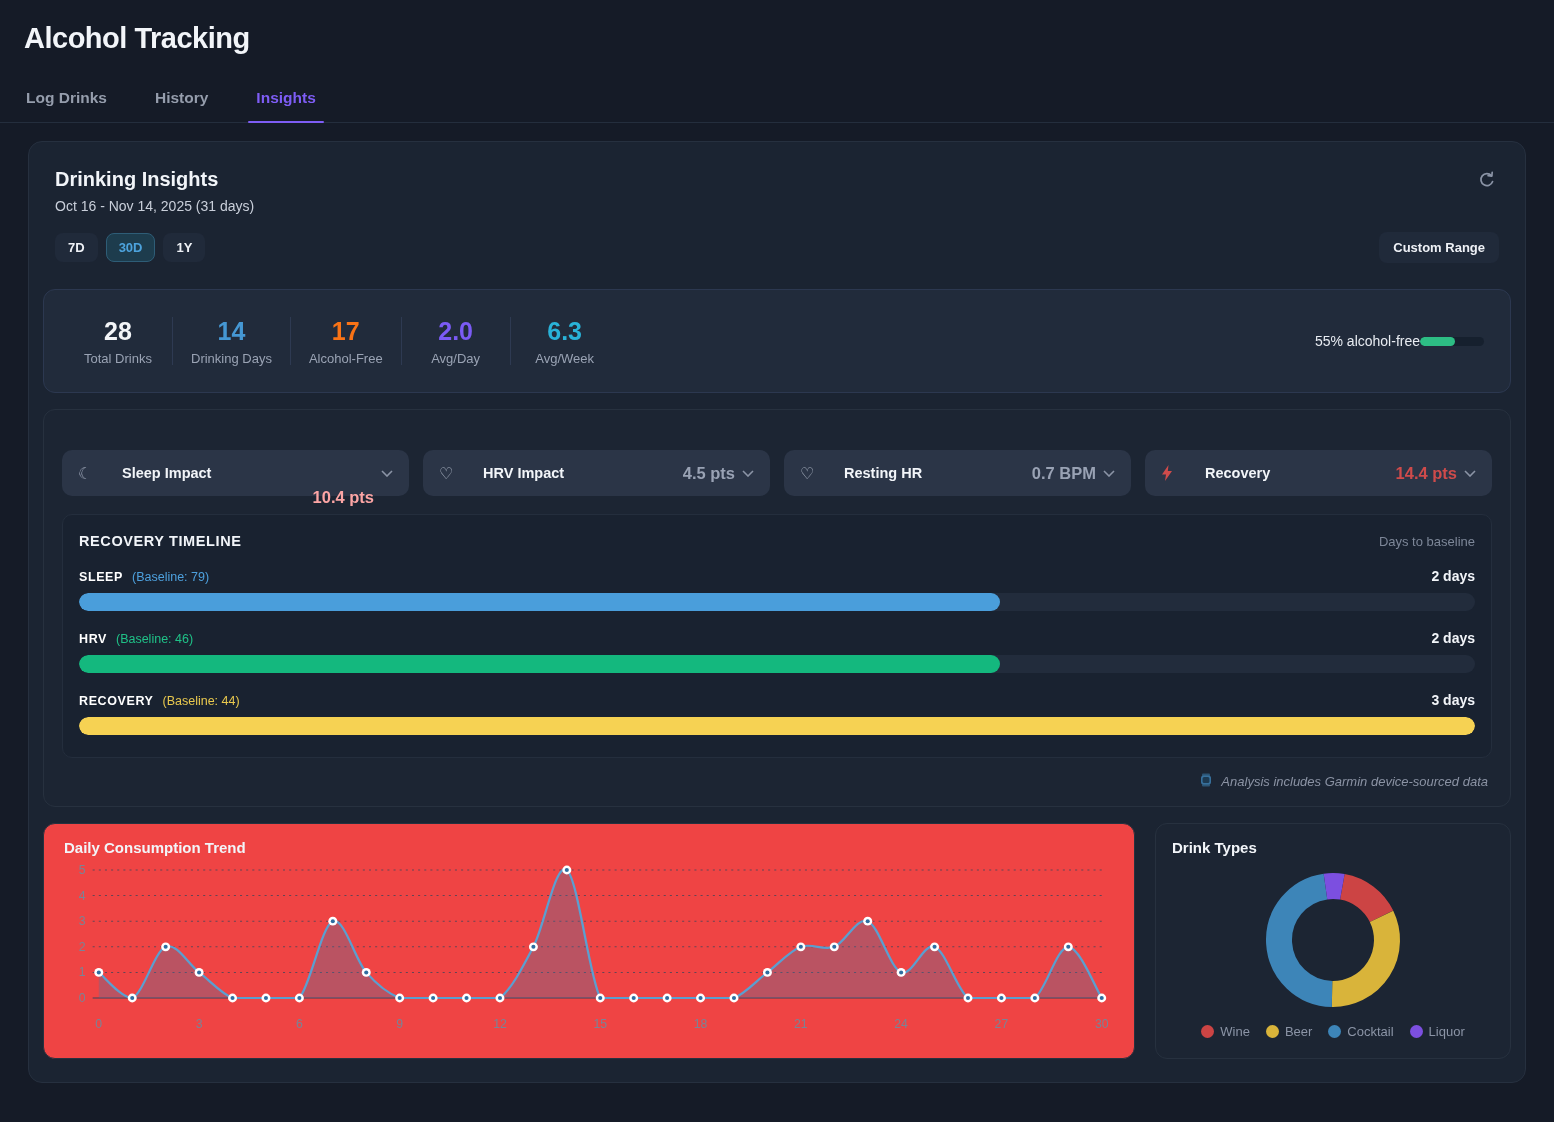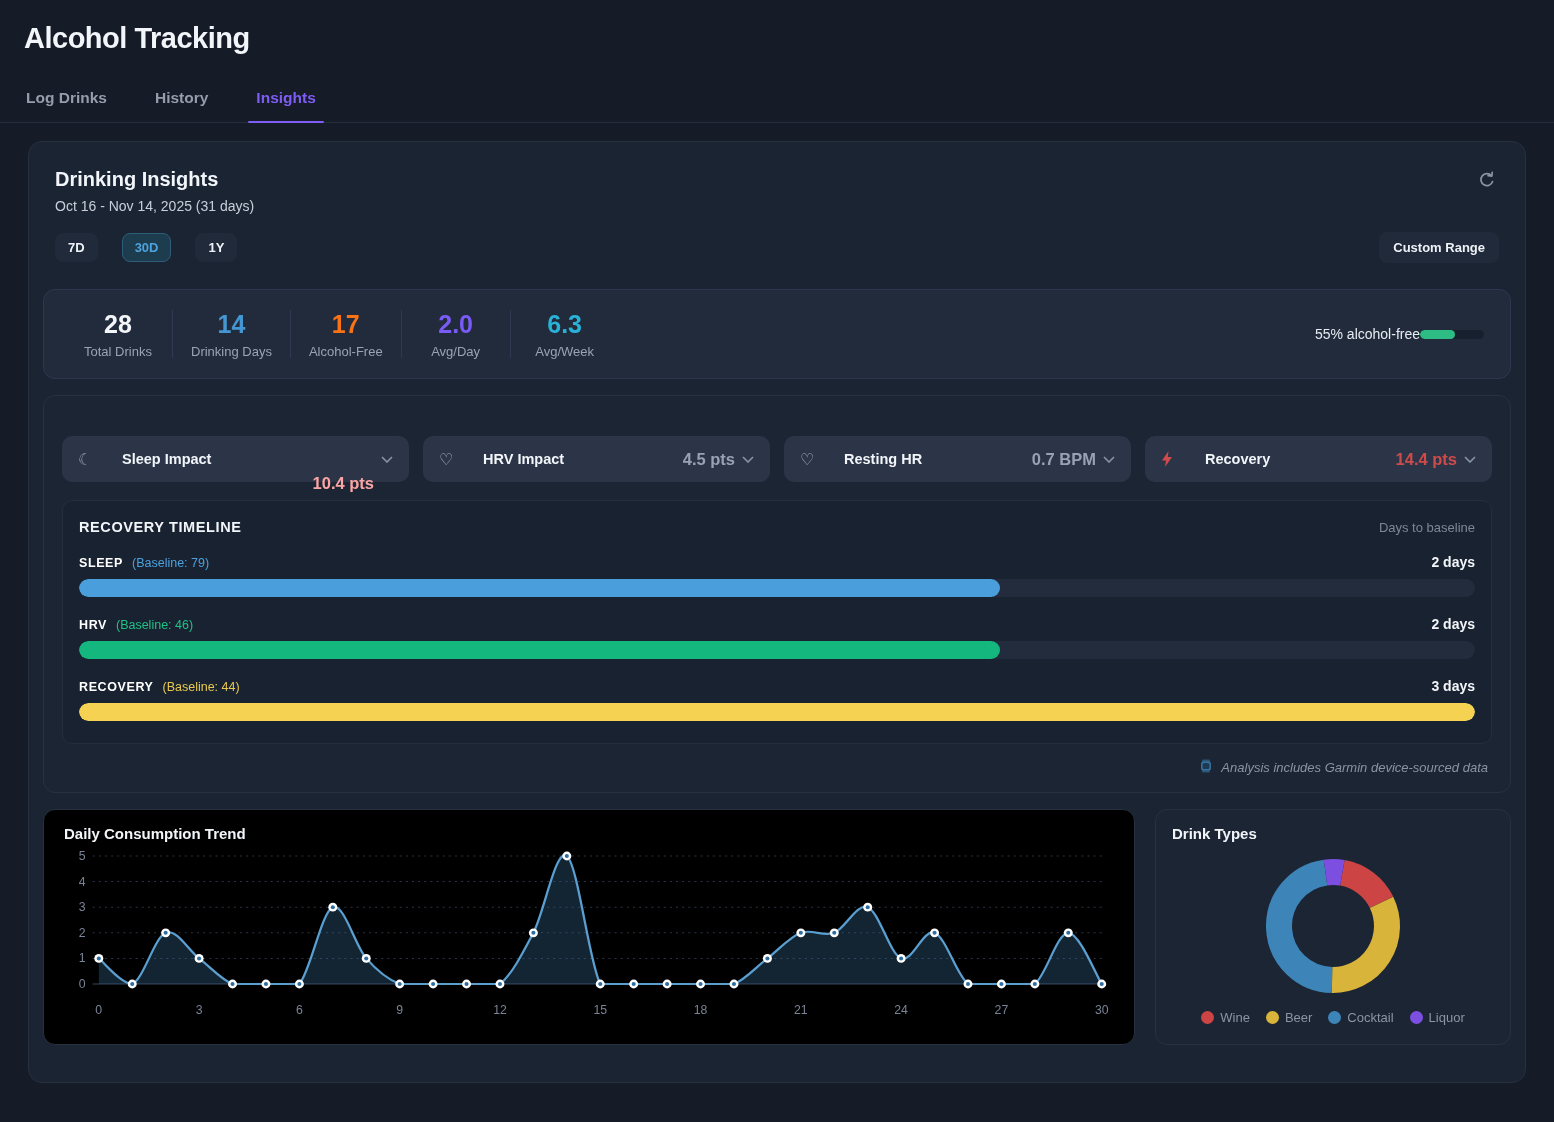--- a/index.html
+++ b/index.html
@@ -17,29 +17,29 @@
 
   .main-panel {
     margin:18px 28px 0; background:#1b2432; border:1px solid #26303f;
     border-radius:14px; padding:26px 14px 16px; height:942px;
   }
   .panel-head { display:flex; justify-content:space-between; align-items:flex-start; padding:0 12px; }
   .panel-title { font-size:20px; font-weight:700; }
   .panel-sub { font-size:14px; color:#c9cfda; margin-top:7px; }
   .icon-btn { background:none; border:none; cursor:pointer; padding:2px; }
   .ranges-row { display:flex; justify-content:space-between; align-items:center; margin:18px 0 0; padding:0 12px; }
-  .range-group { display:flex; gap:24px; }
+  .range-group { display:flex; gap:8px; }
   .range-btn { background:#202a3a; color:#eef1f6; border:1px solid transparent; border-radius:8px;
     padding:6px 12px; font-size:13px; font-weight:700; cursor:pointer; font-family:inherit; }
   .range-btn.active { background:#1d3c4d; color:#4da3dd; border-color:#2e5d77; }
   .custom-range-btn { background:#202a3a; color:#eef1f6; border:none; border-radius:8px;
     padding:8px 14px; font-size:13px; font-weight:700; cursor:pointer; font-family:inherit; }
 
   .stats-bar { display:flex; align-items:center; background:#212b3b; border:1px solid #2c3850;
-    border-radius:12px; margin-top:26px; height:90px; padding:0 26px;text-align:center; }
+    border-radius:12px; margin-top:26px; height:104px; padding:0 26px;text-align:center; }
   .stat { display:flex; flex-direction:column; align-items:center; gap:5px; min-width:96px; padding:0 12px; }
   .stat-value { font-size:25px; font-weight:700; }
   .stat-label { font-size:13px; color:#9aa3b4; }
   .stat-divider { width:1px; height:48px; background:#2e3a52; margin:0 6px; }
   .af-wrap { margin-left:auto; display:flex; align-items:center; }
   .af-label { font-size:14px; color:#e8ecf2; }
   .af-track { width:64px; height:9px; background:#16202e; border-radius:5px; overflow:hidden; }
   .af-fill { height:100%; border-radius:5px; }
 
   .wellness-card { margin-top:16px; background:#1c2533; border:1px solid #27313f; border-radius:12px; padding:20px 18px 16px; }
@@ -67,21 +67,21 @@
   .tl-metric { font-size:12.5px; font-weight:700; letter-spacing:0.6px; color:#ffffff; }
   .tl-baseline { font-size:12.5px; margin-left:9px; }
   .tl-days { margin-left:auto; font-size:14px; font-weight:700; }
   .tl-track { margin-top:9px; height:18px; background:#222c3c; border-radius:9px; overflow:hidden; }
   .tl-fill { height:100%; border-radius:9px; }
 
   .footnote { display:flex; justify-content:flex-end; align-items:center; gap:8px;
     margin-top:15px; font-size:13px; font-style:italic; color:#8b93a4; padding-right:4px; }
 
   .bottom-row { display:flex; gap:20px; margin-top:16px; height:236px; }
-  .trend-card { flex:1; background:#000000; border:1px solid #27313f; border-radius:12px; padding:15px 20px 10px; }
+  .trend-card { flex:1; background:#ef4444; border:1px solid #27313f; border-radius:12px; padding:15px 20px 10px; }
   .chart-title { font-size:15px; font-weight:700; }
   .drink-card { width:356px; background:#1c2533; border:1px solid #27313f; border-radius:12px; padding:15px 16px 10px;
     display:flex; flex-direction:column; }
   #trend-svg text { fill:#79London84; }
   #trend-svg .tick { fill:#7a8496; font-size:12px; font-family:"Liberation Sans","DejaVu Sans",sans-serif; }
   .donut-wrap { display:flex; justify-content:center; }
   .legend { display:flex; justify-content:center; gap:16px; margin-top:2px; }
   .legend-item { display:flex; align-items:center; gap:6px; cursor:pointer; }
   .legend-dot { width:13px; height:13px; border-radius:50%; }
   .legend-label { font-size:13px; color:#8b94a6; }

